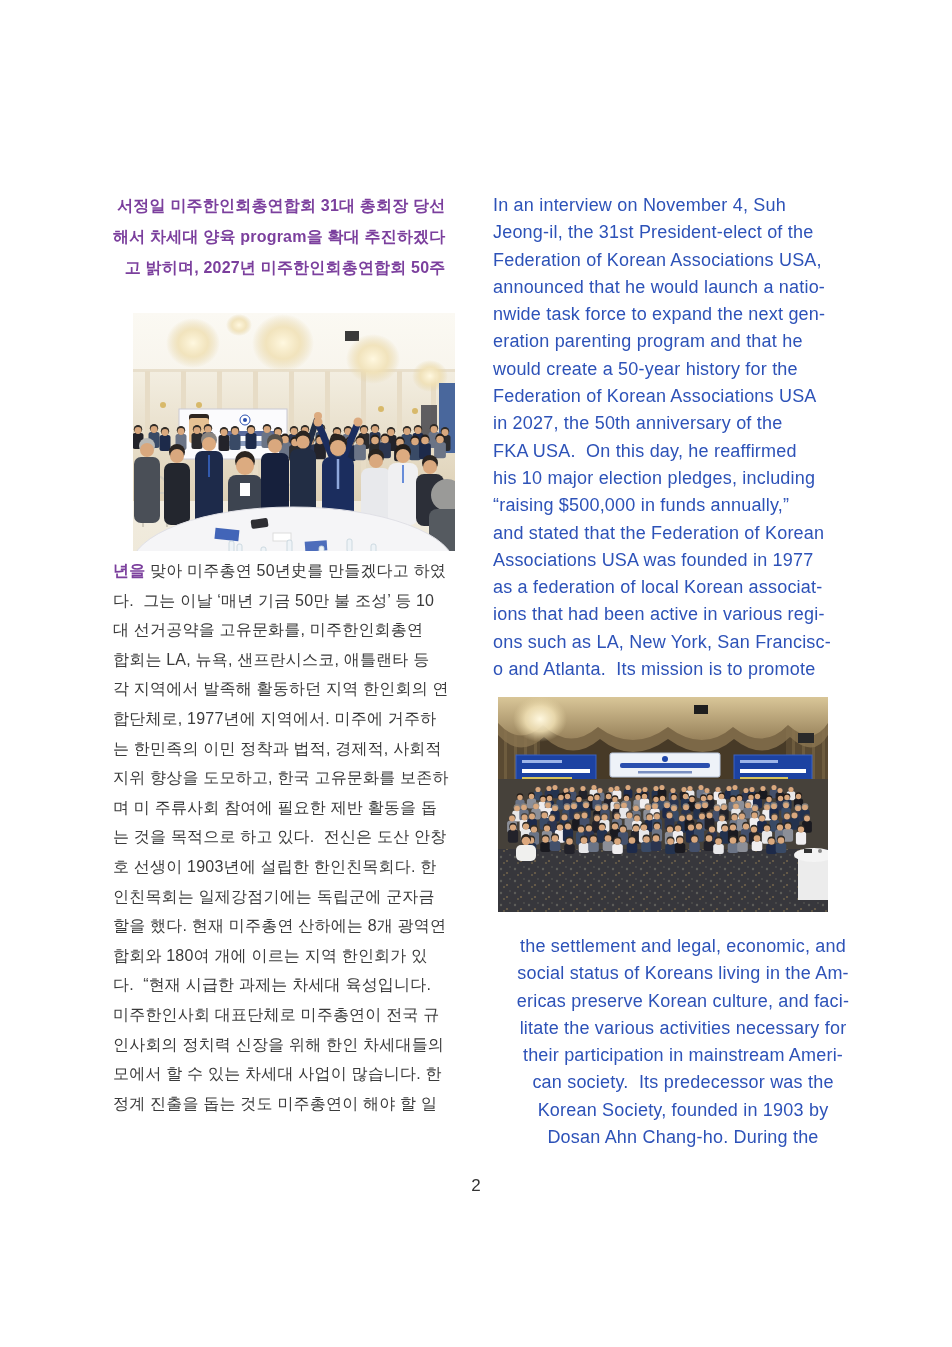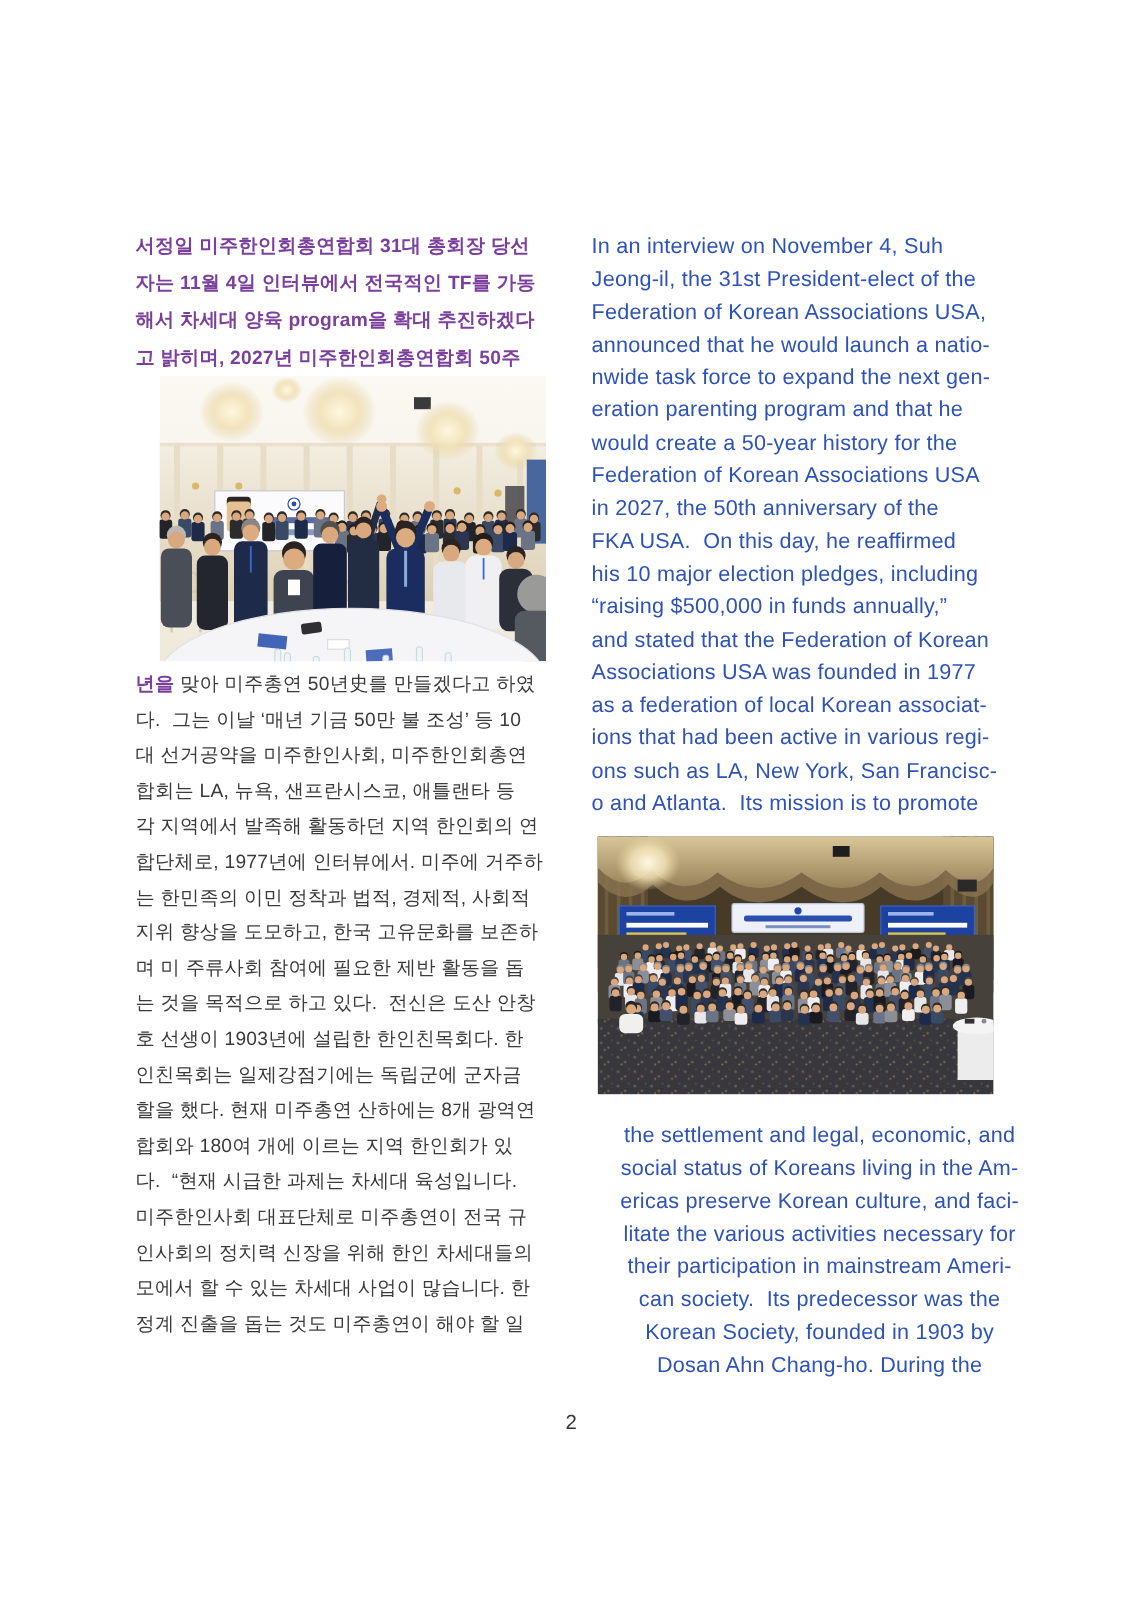--- a/index.html
+++ b/index.html
@@ -3,21 +3,21 @@
 <meta charset="utf-8">
 <style>
   html,body{margin:0;padding:0;background:#888;}
   .page{
     position:relative;width:952px;height:1347px;background:#ffffff;
     font-family:"Liberation Sans", sans-serif;overflow:hidden;margin:0 auto;
   }
   .ln{white-space:pre;}
   
   .intro{position:absolute;left:113px;top:190px;font-size:16px;line-height:31px;
-         color:#7b3f9d;font-weight:bold;letter-spacing:.2px;}
+         color:#7b3f9d;font-weight:bold;letter-spacing:.2px;text-align:right;}
   
   .kbody{position:absolute;left:113px;top:556px;font-size:16px;line-height:29.6px;
          color:#3a3a3a;letter-spacing:.2px;}
   .kbody .lead{color:#7b3f9d;font-weight:bold;text-align:center;}
   
   .ecol{position:absolute;left:493px;width:380px;font-size:18px;line-height:27.3px;
         color:#2d52b8;font-weight:500;letter-spacing:.2px;}
   .ecol1{top:192px;}
   .ecol2{top:933px;text-align:center;}
   .photo1{position:absolute;left:133px;top:313px;width:322px;height:238px;}
@@ -25,21 +25,20 @@
   .pagenum{position:absolute;left:0;top:1176px;width:952px;text-align:center;
            font-size:17px;color:#333333;}
 </style>
 </head>
 <body>
 
 <div class="page">
 
   <div class="intro">
     <div class="ln">서정일 미주한인회총연합회 31대 총회장 당선</div>
-    <div class="ln">자는 11월 4일 인터뷰에서 전국적인 TF를 가동</div>
     <div class="ln">해서 차세대 양육 program을 확대 추진하겠다</div>
     <div class="ln">고 밝히며, 2027년 미주한인회총연합회 50주</div>
   </div>
 
   <svg class="photo1" viewBox="0 0 322 238" preserveAspectRatio="none" role="img">
     <defs>
       <radialGradient id="ch">
           <stop offset="0%" stop-color="#fff8e0"></stop>
           <stop offset="55%" stop-color="#f0e0b4" stop-opacity=".85"></stop>
           <stop offset="100%" stop-color="#e4d2a2" stop-opacity="0"></stop>
@@ -290,24 +289,24 @@
         <rect x="186" y="233" width="5" height="13" rx="2"></rect>
           <rect x="214" y="226" width="5" height="13" rx="2"></rect>
         <rect x="238" y="231" width="5" height="13" rx="2"></rect>
       </g>
     </g>
   </svg>
 
   <div class="kbody">
     <div class="ln"><span class="lead">년을</span><span> 맞아 미주총연 50년史를 만들겠다고 하였</span></div>
     <div class="ln">다.  그는 이날 ‘매년 기금 50만 불 조성’ 등 10</div>
-    <div class="ln">대 선거공약을 미주한인사회, 미주한인회총연</div>
+    <div class="ln">대 선거공약을 고유문화를, 미주한인회총연</div>
     <div class="ln">합회는 LA, 뉴욕, 샌프란시스코, 애틀랜타 등</div>
     <div class="ln">각 지역에서 발족해 활동하던 지역 한인회의 연</div>
-    <div class="ln">합단체로, 1977년에 인터뷰에서. 미주에 거주하</div>
+    <div class="ln">합단체로, 1977년에 지역에서. 미주에 거주하</div>
     <div class="ln">는 한민족의 이민 정착과 법적, 경제적, 사회적</div>
     <div class="ln">지위 향상을 도모하고, 한국 고유문화를 보존하</div>
     <div class="ln">며 미 주류사회 참여에 필요한 제반 활동을 돕</div>
     <div class="ln">는 것을 목적으로 하고 있다.  전신은 도산 안창</div>
     <div class="ln">호 선생이 1903년에 설립한 한인친목회다. 한</div>
     <div class="ln">인친목회는 일제강점기에는 독립군에 군자금</div>
     <div class="ln">할을 했다. 현재 미주총연 산하에는 8개 광역연</div>
     <div class="ln">합회와 180여 개에 이르는 지역 한인회가 있</div>
     <div class="ln">다.  “현재 시급한 과제는 차세대 육성입니다.</div>
     <div class="ln">미주한인사회 대표단체로 미주총연이 전국 규</div>

